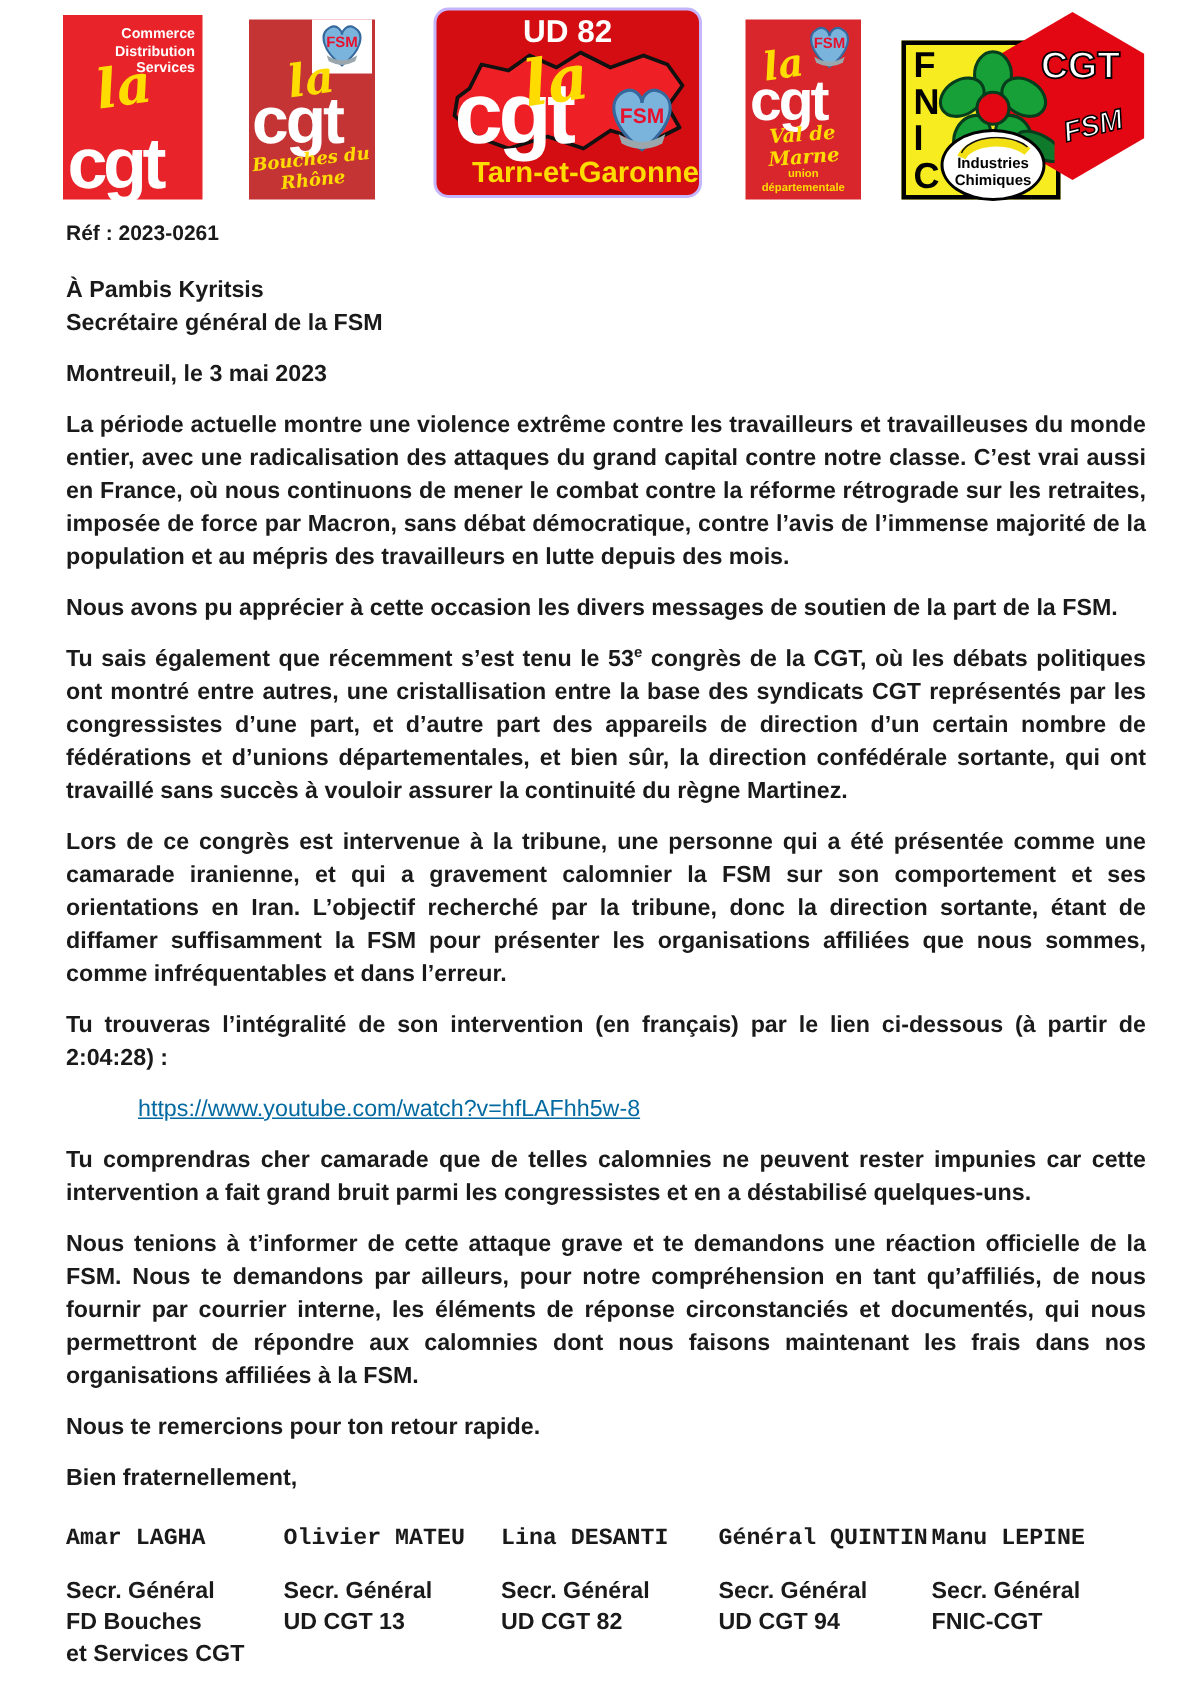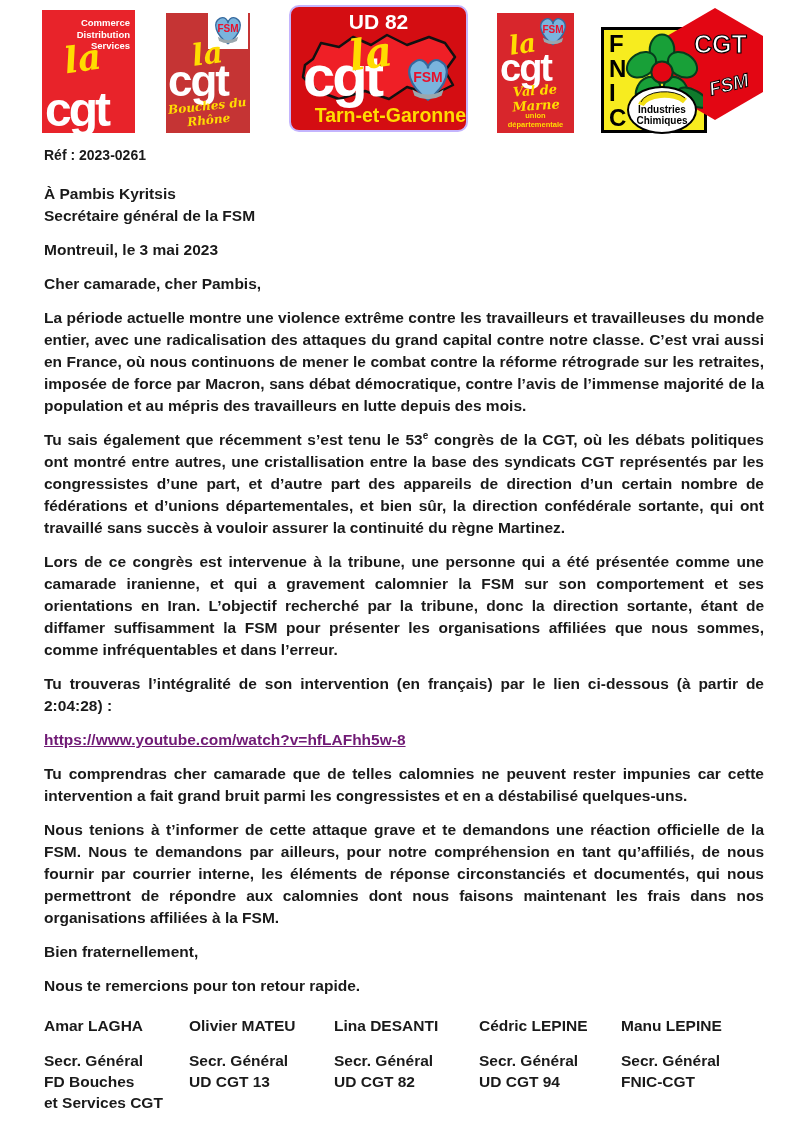--- a/index.html
+++ b/index.html
@@ -73,25 +73,25 @@
     border:2px solid #000;border-radius:50%;z-index:5;text-align:center;box-sizing:border-box;}
   .fnic-oval .swoosh{position:absolute;left:8px;top:3px;}
   .fnic-oval .ov-txt{margin-top:16px;font-size:10px;line-height:11px;color:#000;}
   
   .ref{position:absolute;left:44px;top:147px;font-size:14px;}
   .letter-body{position:absolute;left:44px;top:183px;width:720px;font-size:15.5px;line-height:22px;}
   .letter-body p{margin:0 0 12px 0;text-align:justify;}
   .recipient{text-align:right;margin:0 0 0 0;}
   .dateline{text-align:right;margin:22px 0 16px 0;}
   .salutation{text-align:left;}
-  .link-line a{color:#701a75;text-decoration:underline;font-weight:bold;}
+  .link-line a{color:#0369a1;text-decoration:underline;font-weight:normal;margin-left:48px;}
   sup{font-size:10px;line-height:0;}
   .signatures{display:grid;grid-template-columns:145px 145px 145px 142px 1fr;
     column-gap:0;margin-top:18px;}
-  .sig .sig-name{margin-bottom:14px;}
+  .sig .sig-name{margin-bottom:14px;font-family:Liberation Mono, monospace;}
   .sig div{line-height:21px;}
 </style>
 </head>
 <body>
 
 <div class="page">
 
   <div>
 
     <div class="logo logo-commerce">
@@ -187,55 +187,55 @@
 
   <div class="ref">Réf : 2023-0261</div>
 
   <div class="letter-body">
     <p class="recipient">
       <span>À Pambis Kyritsis</span><br>
       <span>Secrétaire général de la FSM</span>
     </p>
     <p class="dateline">Montreuil, le 3 mai 2023</p>
 
-    <p class="salutation">Cher camarade, cher Pambis,</p>
 
     <p>La période actuelle montre une violence extrême contre les travailleurs et travailleuses du monde entier, avec une radicalisation des attaques du grand capital contre notre classe. C’est vrai aussi en France, où nous continuons de mener le combat contre la réforme rétrograde sur les retraites, imposée de force par Macron, sans débat démocratique, contre l’avis de l’immense majorité de la population et au mépris des travailleurs en lutte depuis des mois.</p>
+    <p>Nous avons pu apprécier à cette occasion les divers messages de soutien de la part de la FSM.</p>
     <p><span>Tu sais également que récemment s’est tenu le 53</span><sup>e</sup><span> congrès de la CGT, où les débats politiques ont montré entre autres, une cristallisation entre la base des syndicats CGT représentés par les congressistes d’une part, et d’autre part des appareils de direction d’un certain nombre de fédérations et d’unions départementales, et bien sûr, la direction confédérale sortante, qui ont travaillé sans succès à vouloir assurer la continuité du règne Martinez.</span></p>
     <p>Lors de ce congrès est intervenue à la tribune, une personne qui a été présentée comme une camarade iranienne, et qui a gravement calomnier la FSM sur son comportement et ses orientations en Iran. L’objectif recherché par la tribune, donc la direction sortante, étant de diffamer suffisamment la FSM pour présenter les organisations affiliées que nous sommes, comme infréquentables et dans l’erreur.</p>
     <p>Tu trouveras l’intégralité de son intervention (en français) par le lien ci-dessous (à partir de 2:04:28) :</p>
 
     <p class="link-line">
       <a href="#">https://www.youtube.com/watch?v=hfLAFhh5w-8</a>
     </p>
 
     <p>Tu comprendras cher camarade que de telles calomnies ne peuvent rester impunies car cette intervention a fait grand bruit parmi les congressistes et en a déstabilisé quelques-uns.</p>
     <p>Nous tenions à t’informer de cette attaque grave et te demandons une réaction officielle de la FSM. Nous te demandons par ailleurs, pour notre compréhension en tant qu’affiliés, de nous fournir par courrier interne, les éléments de réponse circonstanciés et documentés, qui nous permettront de répondre aux calomnies dont nous faisons maintenant les frais dans nos organisations affiliées à la FSM.</p>
+    <p>Nous te remercions pour ton retour rapide.</p>
     <p>Bien fraternellement,</p>
-    <p>Nous te remercions pour ton retour rapide.</p>
 
     <div class="signatures">
       <div class="sig">
         <div class="sig-name">Amar LAGHA</div>
         <div>Secr. Général</div>
         <div>FD Bouches</div>
         <div>et Services CGT</div>
       </div>
       <div class="sig">
         <div class="sig-name">Olivier MATEU</div>
         <div>Secr. Général</div>
         <div>UD CGT 13</div>
       </div>
       <div class="sig">
         <div class="sig-name">Lina DESANTI</div>
         <div>Secr. Général</div>
         <div>UD CGT 82</div>
       </div>
       <div class="sig">
-        <div class="sig-name">Cédric LEPINE</div>
+        <div class="sig-name">Général QUINTIN</div>
         <div>Secr. Général</div>
         <div>UD CGT 94</div>
       </div>
       <div class="sig">
         <div class="sig-name">Manu LEPINE</div>
         <div>Secr. Général</div>
         <div>FNIC-CGT</div>
       </div>
     </div>
   </div>

